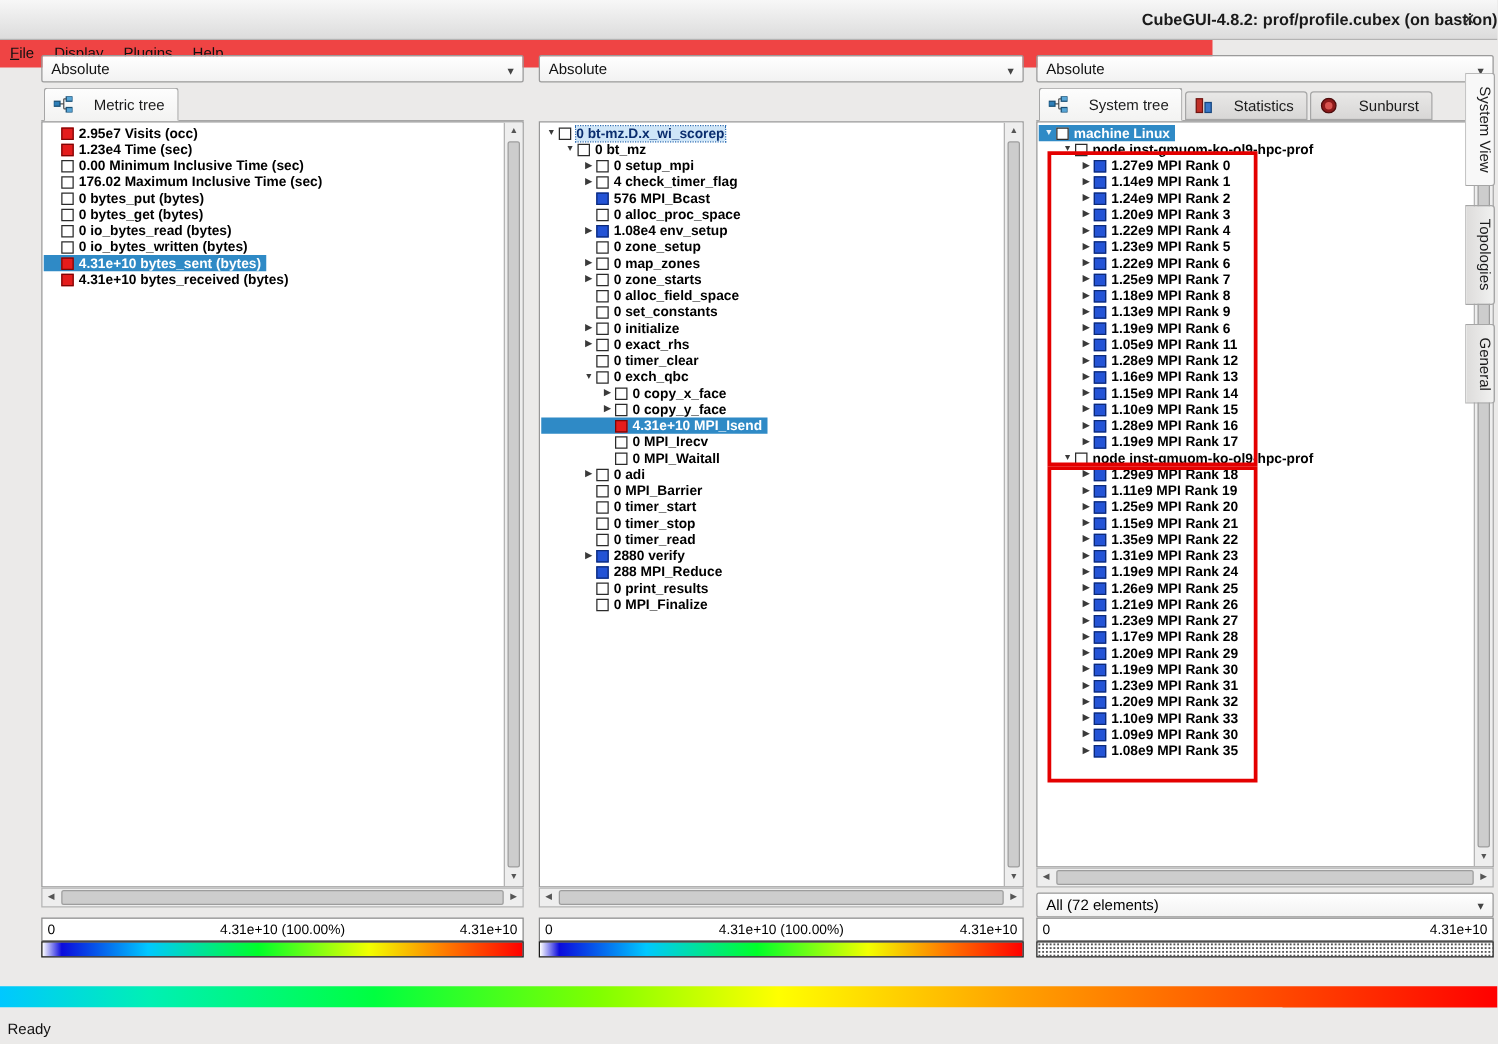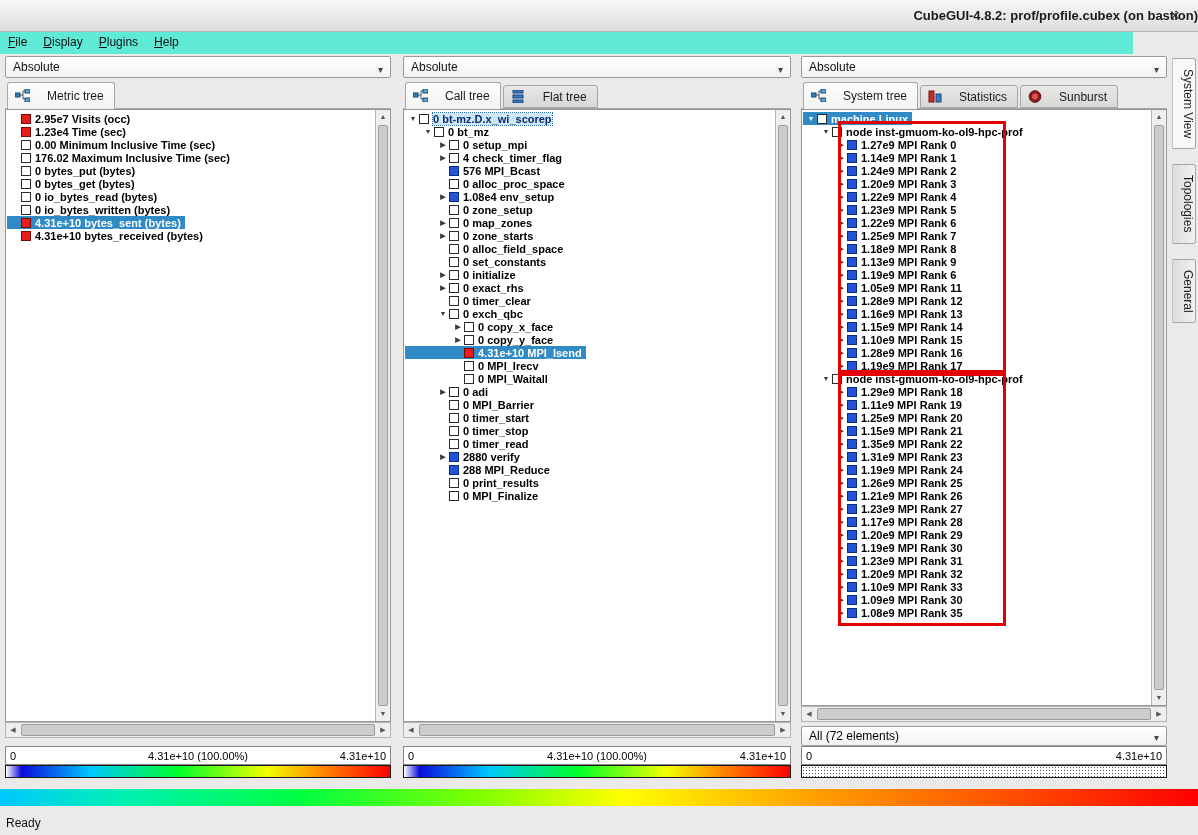--- a/index.html
+++ b/index.html
@@ -12,26 +12,26 @@
   #win { position:absolute; inset:0; }
 
   
   .titlebar { position:absolute; left:0; top:0; width:1198px; height:32px;
     background:linear-gradient(#f7f7f7,#dcdcdc); border-bottom:1px solid #b3b3b3; }
   .title { text-align:right; line-height:31px; font-size:13px; font-weight:bold; color:#1a1a1a; }
   .closebtn { position:absolute; right:12px; top:5px; width:22px; height:22px;
     font-size:17px; line-height:22px; text-align:center; color:#333; cursor:default; }
 
   
-  .menubar { position:absolute; left:0; top:32px; width:1133px; height:22px; background:#5eead4; }
+  .menubar { position:absolute; left:0; top:32px; width:970px; height:22px; background:#ef4444; }
   .menu-item { display:inline-block; font-size:12px; color:#111; padding:3px 8px 4px 8px; }
   .menu-item u { text-decoration:underline; }
 
   
-  .panel { position:absolute; top:56px; height:724px; }
+  .panel { position:absolute; top:44px; height:724px;margin-left:28px; }
   #panel-metric { left:5px;   width:386px; }
   #panel-call   { left:403px; width:388px; }
   #panel-system { left:801px; width:366px; }
 
   .combo { position:absolute; left:0; right:0; top:0; height:22px;
     background:linear-gradient(#ffffff,#f2f2f2); border:1px solid #9b9b9b; border-radius:2px;
     font-size:12px; line-height:20px; padding-left:7px; color:#111; }
   .combo .carrow { position:absolute; right:7px; top:3px; font-size:10px; color:#444; }
 
   .tabbar { position:absolute; left:0; right:0; top:26px; height:27px;
@@ -221,39 +221,20 @@
       <span class="fb-center">4.31e+10 (100.00%)</span>
       <span class="fb-max">4.31e+10</span>
     </div>
     <div class="gradstrip"></div>
   </div>
 
   <div class="panel" id="panel-call">
     <div class="combo">
       <span>Absolute</span>
       <span class="carrow">▾</span>
-    </div>
-    <div class="tabbar">
-      <div class="tab active">
-        <svg width="15" height="13" viewBox="0 0 15 13">
-            <path d="M5 6h3M8 2v8M8 2h2M8 10h2" stroke="#555" fill="none"></path>
-            <rect x="0" y="4" width="5" height="4" fill="#2e7fb8" stroke="#1b4f74"></rect>
-            <rect x="10" y="0" width="5" height="4" fill="#58a6d6" stroke="#1b4f74"></rect>
-            <rect x="10" y="9" width="5" height="4" fill="#58a6d6" stroke="#1b4f74"></rect>
-          </svg>
-        <span>Call tree</span>
-      </div>
-      <div class="tab">
-        <svg width="15" height="13" viewBox="0 0 15 13">
-            <rect x="2" y="0" width="10" height="3" fill="#3a78c9" stroke="#16467e"></rect>
-            <rect x="2" y="5" width="10" height="3" fill="#3a78c9" stroke="#16467e"></rect>
-            <rect x="2" y="10" width="10" height="3" fill="#3a78c9" stroke="#16467e"></rect>
-          </svg>
-        <span>Flat tree</span>
-      </div>
     </div>
     <div class="treeframe">
       <div class="treerows">
           <div class="trow foc">
             <span class="ind" style="width: 2px;"></span>
             <span class="arr">▼</span>
             <span class="vbox w"></span>
             <span class="lbl">0 bt-mz.D.x_wi_scorep</span>
           </div>
           <div class="trow">

